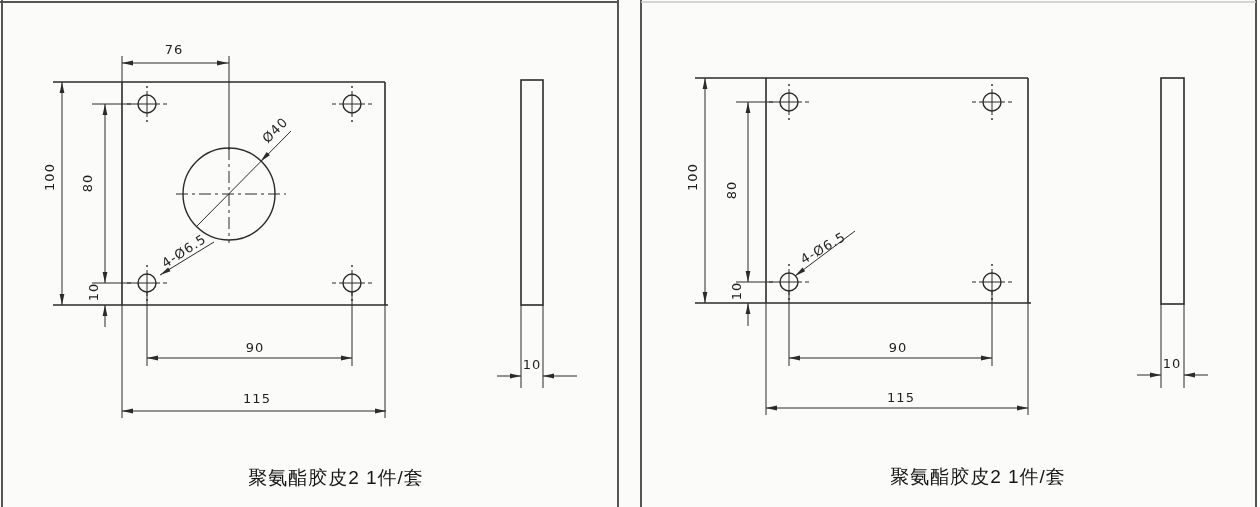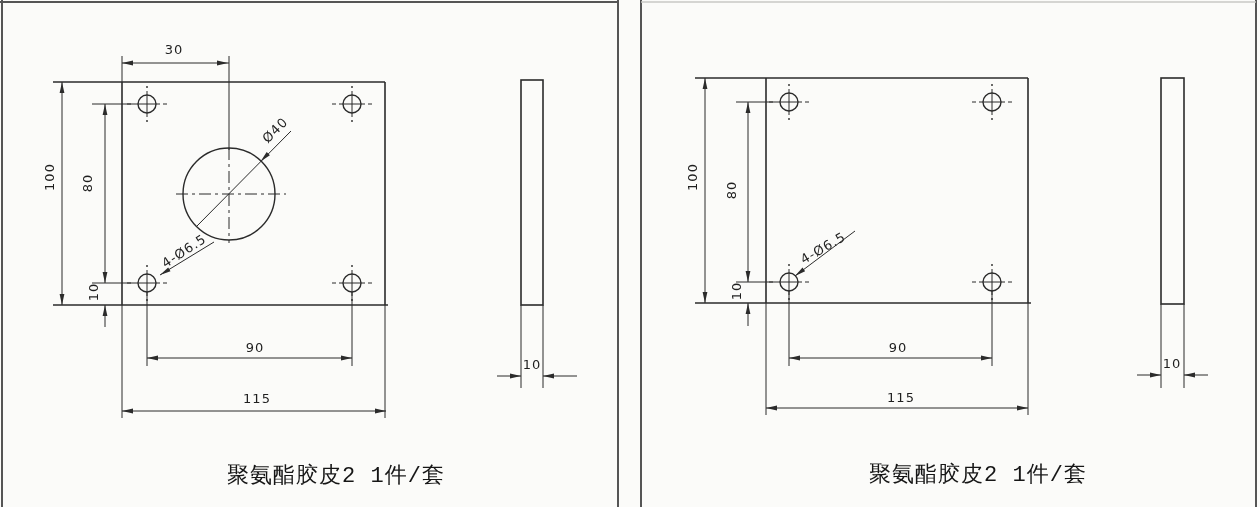--- a/index.html
+++ b/index.html
@@ -18,22 +18,22 @@
     color:#1f1f1f;
     white-space:nowrap;
     letter-spacing:1px;
     line-height:1;
   }
   .rotV{transform:translate(-50%,-50%) rotate(-90deg);}
   .rot45{transform:translate(-50%,-50%) rotate(-45deg);}
   .rot33{transform:translate(-50%,-50%) rotate(-33deg);}
   .rot30{transform:translate(-50%,-50%) rotate(-30deg);}
   .caption{
-    font-family:Liberation Mono, monospace;
-    font-size:22px;
+    font-family:Liberation Sans, sans-serif;
+    font-size:19px;
     color:#161616;
     letter-spacing:1px;
   }
 </style>
 </head>
 <body>
 
 <div id="sheet">
 
   <svg width="1260" height="507" viewBox="0 0 1260 507">
@@ -176,21 +176,21 @@
         <line x1="1137" y1="375" x2="1161" y2="375"></line>
         <line x1="1184" y1="375" x2="1208" y2="375"></line>
       </g>
       <g fill="#2b2b2b" stroke="none">
         <polygon points="1161,375 1150,372.6 1150,377.4"></polygon>
         <polygon points="1184,375 1195,372.6 1195,377.4"></polygon>
       </g>
     </g>
   </svg>
 
-  <span class="lbl" style="left:174px;top:49px">30</span>
+  <span class="lbl" style="left:174px;top:49px">76</span>
   <span class="lbl rotV" style="left:49px;top:177px">100</span>
   <span class="lbl rotV" style="left:87px;top:183px">80</span>
   <span class="lbl rotV" style="left:93px;top:292px">10</span>
   <span class="lbl" style="left:255px;top:347px">90</span>
   <span class="lbl" style="left:257px;top:398px">115</span>
   <span class="lbl rot45" style="left:275px;top:130px">Ø40</span>
   <span class="lbl rot33" style="left:184px;top:251px">4-Ø6.5</span>
   <span class="lbl" style="left:532px;top:364px">10</span>
   <span class="lbl caption" style="left:336px;top:477px">聚氨酯胶皮2 1件/套</span>
 

